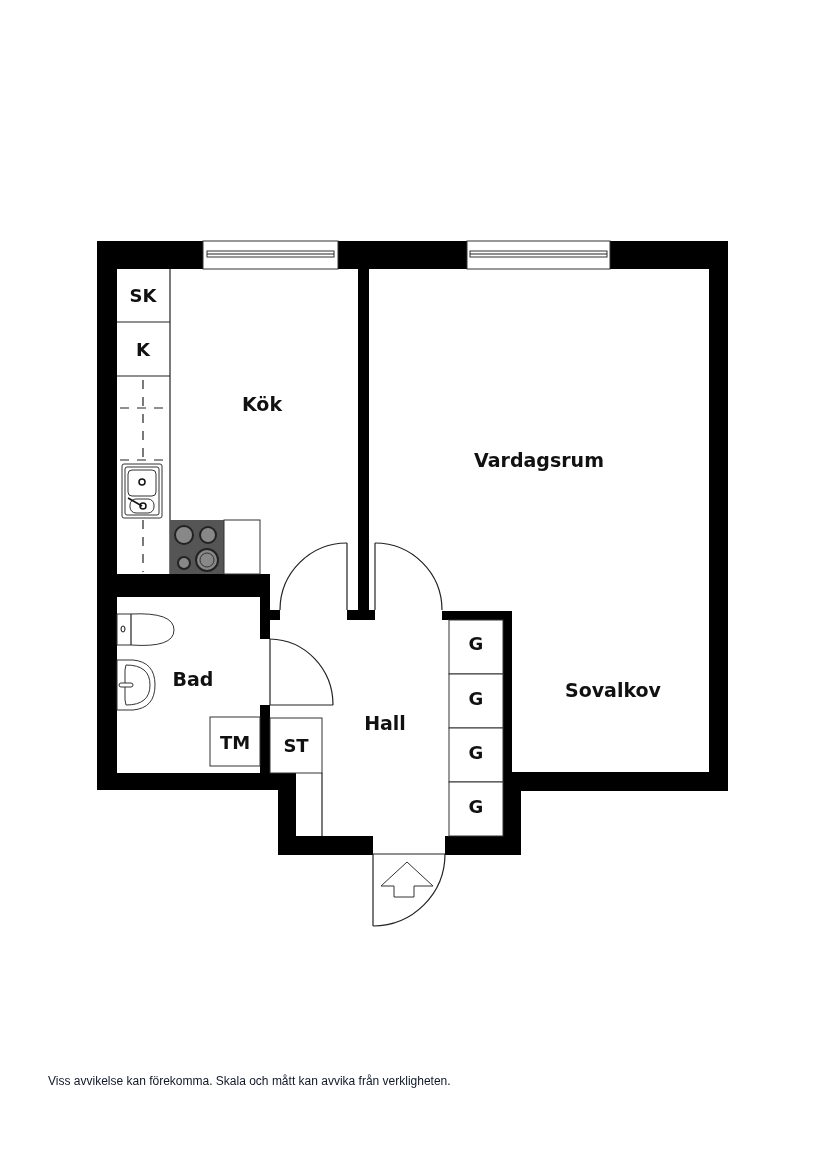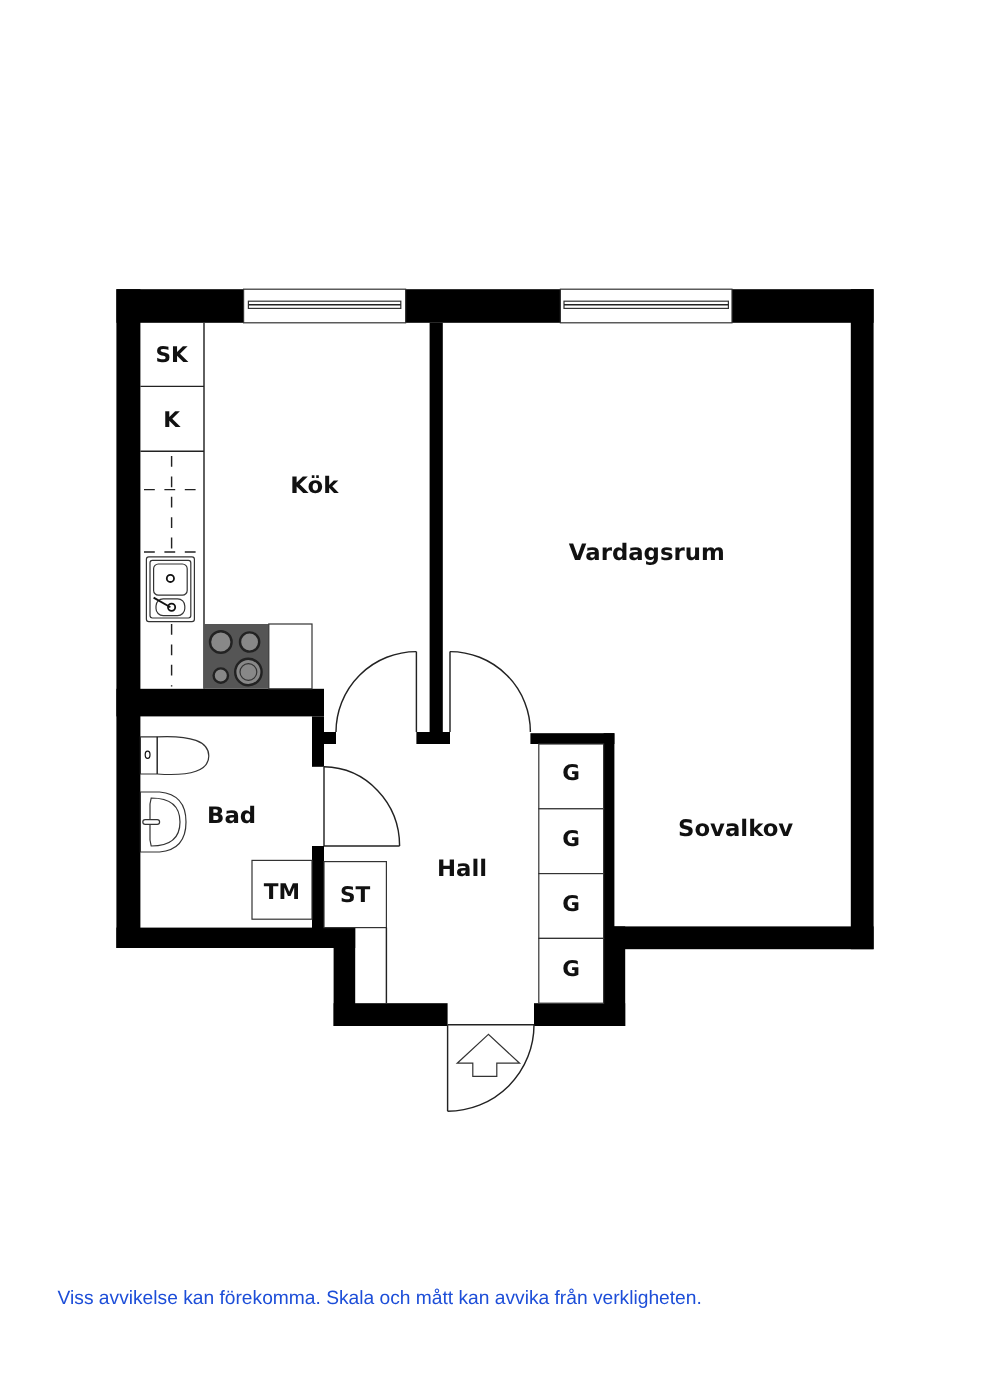--- a/index.html
+++ b/index.html
@@ -6,21 +6,21 @@
     body { width: 825px; height: 1167px; position: relative; overflow: hidden; }
     #plan { position: absolute; left: 0; top: 0; width: 825px; height: 1167px; }
     .wall { fill: #000000; }
     .thin { fill: none; stroke: #222222; stroke-width: 1.2; }
     .fix { fill: #ffffff; stroke: #333333; stroke-width: 1; }
     .dash { stroke: #222222; stroke-width: 1.2; stroke-dasharray: 9 8; fill: none; }
     .room-label { font-family: "DejaVu Sans", sans-serif; font-weight: bold; font-size: 19px; fill: #111111; }
     .cab-label { font-family: "DejaVu Sans", sans-serif; font-weight: bold; font-size: 18px; fill: #111111; }
     .disclaimer {
       position: absolute; left: 48px; top: 1074px;
-      font-family: "Liberation Sans", sans-serif; font-size: 16px; color: #1d4ed8;
+      font-family: "Liberation Sans", sans-serif; font-size: 12px; color: #0f172a;
       white-space: nowrap;
     }
   </style>
 </head>
 <body>
 
 <svg id="plan" viewBox="0 0 825 1167" xmlns="http://www.w3.org/2000/svg">
 
   <g>
 

